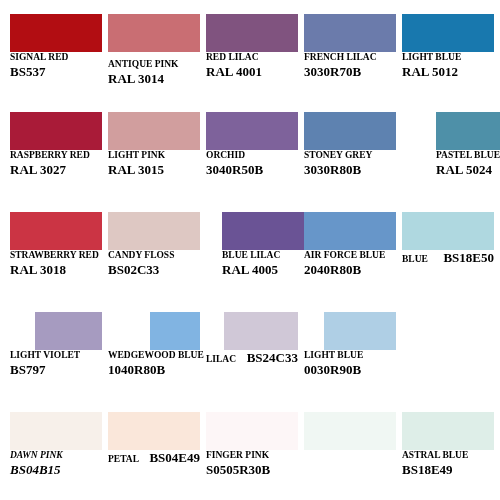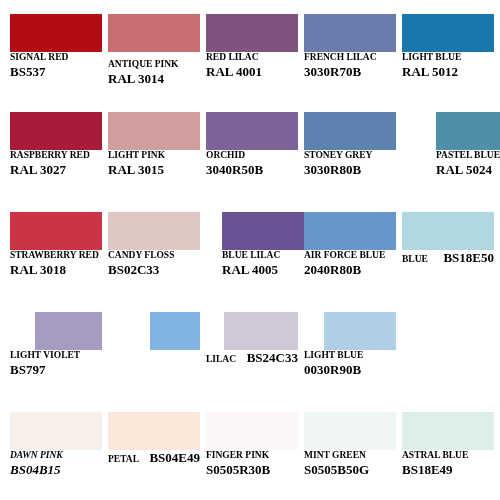--- a/index.html
+++ b/index.html
@@ -188,20 +188,24 @@
   <div class="swatch-row" style="top:312px;">
     <div class="swatch-cell" style="left:10px;width:92px;height:58px;">
       <div class="swatch-chip" style="left:25px;width:67px;height:38px;background:#A69BC0;"></div>
       <div class="swatch-caption" style="top:39px;">
         <span class="swatch-name">LIGHT VIOLET</span>
         <span class="swatch-code">BS797</span>
       </div>
     </div>
     <div class="swatch-cell" style="left:108px;width:92px;height:58px;">
       <div class="swatch-chip" style="left:42px;width:50px;height:38px;background:#81B4E2;"></div>
+      <div class="swatch-caption" style="top:39px;">
+        <span class="swatch-name">WEDGEWOOD BLUE</span>
+        <span class="swatch-code">1040R80B</span>
+      </div>
     </div>
     <div class="swatch-cell" style="left:206px;width:92px;height:58px;">
       <div class="swatch-chip" style="left:18px;width:74px;height:38px;background:#D0C8D7;"></div>
       <div class="swatch-caption inline-caption" style="top:39px;">
         <span class="swatch-name">LILAC</span>
         <span class="swatch-code">BS24C33</span>
       </div>
     </div>
     <div class="swatch-cell" style="left:304px;width:92px;height:58px;">
       <div class="swatch-chip" style="left:20px;width:72px;height:38px;background:#AFCFE5;"></div>
@@ -229,24 +233,20 @@
     </div>
     <div class="swatch-cell" style="left:206px;width:92px;height:58px;">
       <div class="swatch-chip" style="left:0;width:92px;height:38px;background:#FDF6F7;"></div>
       <div class="swatch-caption" style="top:39px;">
         <span class="swatch-name">FINGER PINK</span>
         <span class="swatch-code">S0505R30B</span>
       </div>
     </div>
     <div class="swatch-cell" style="left:304px;width:92px;height:58px;">
       <div class="swatch-chip" style="left:0;width:92px;height:38px;background:#F0F7F3;"></div>
-      <div class="swatch-caption" style="top:39px;">
-        <span class="swatch-name">MINT GREEN</span>
-        <span class="swatch-code">S0505B50G</span>
-      </div>
     </div>
     <div class="swatch-cell" style="left:402px;width:92px;height:58px;">
       <div class="swatch-chip" style="left:0;width:92px;height:38px;background:#DEEEE8;"></div>
       <div class="swatch-caption" style="top:39px;">
         <span class="swatch-name">ASTRAL BLUE</span>
         <span class="swatch-code">BS18E49</span>
       </div>
     </div>
   </div>
 

